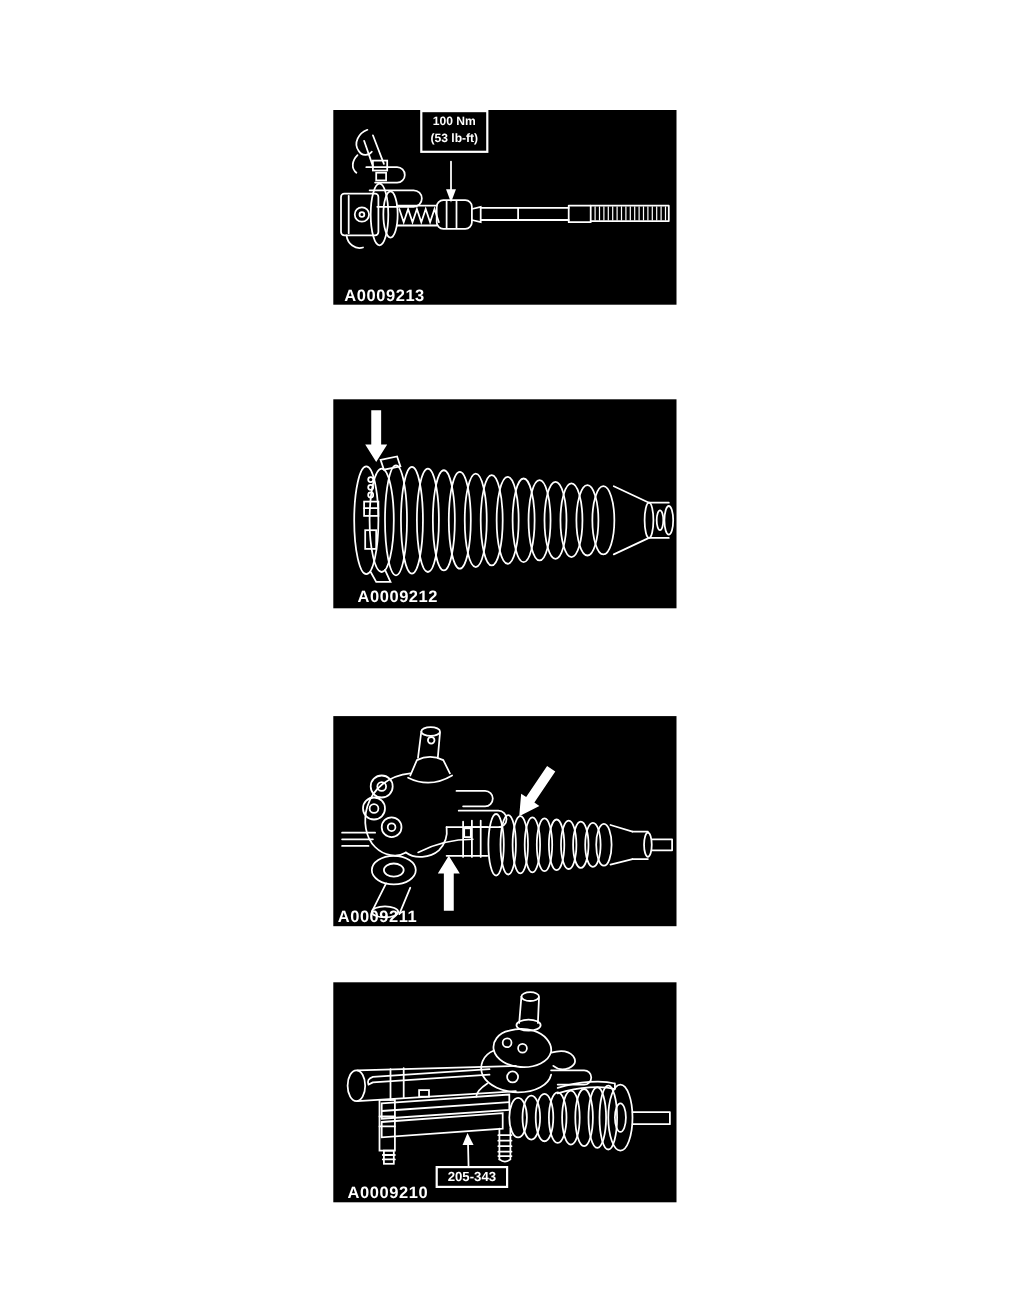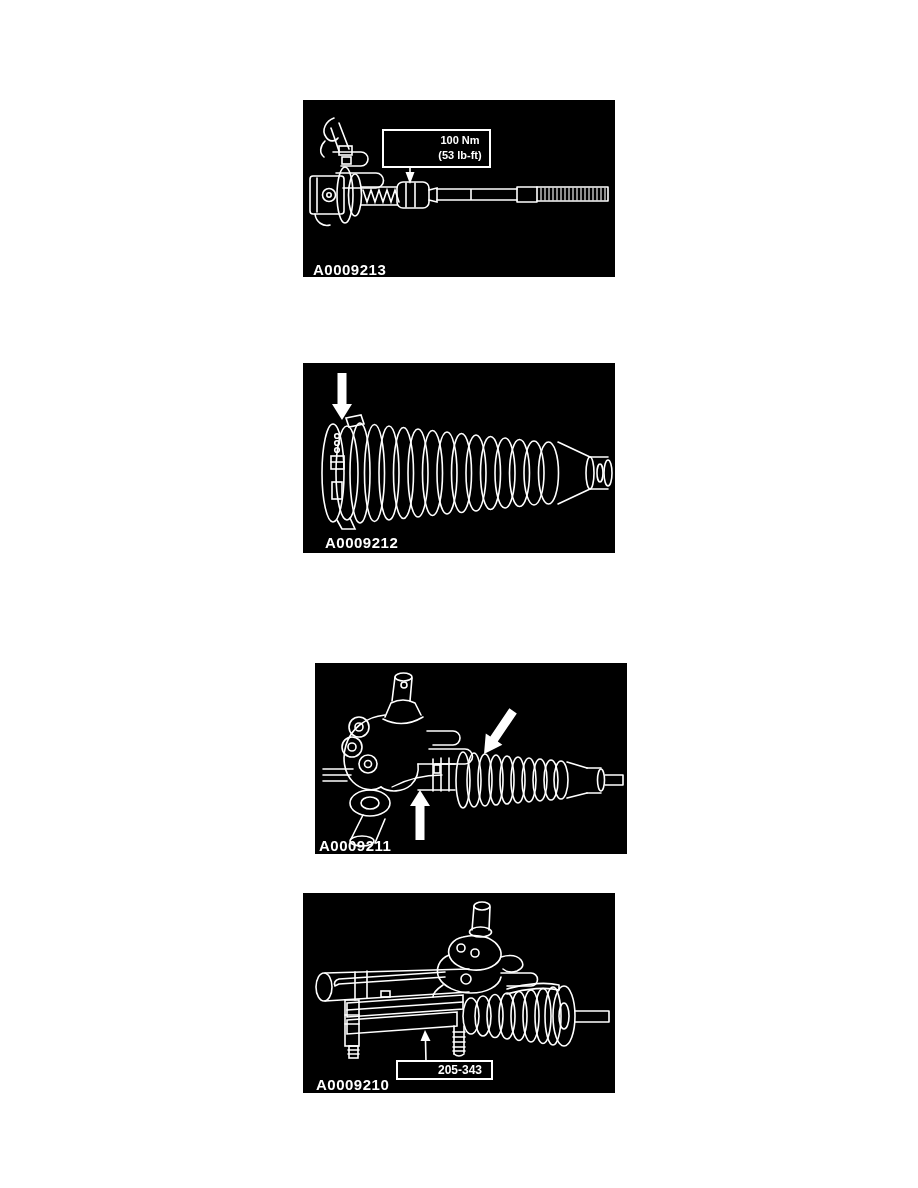--- a/index.html
+++ b/index.html
@@ -10,22 +10,22 @@
   .panel{position:absolute;background:#000;left:303px;}
   .panel svg{position:absolute;left:0;top:0;}
   .fig-id{
     position:absolute;color:#fff;font-weight:bold;font-size:15px;
     letter-spacing:.5px;white-space:nowrap;
   }
   .callout{
     position:absolute;background:#000;border:2px solid #fff;color:#fff;
     font-weight:bold;text-align:center;
   }
-  .callout.torque{left:79px;top:29px;width:58px;height:33px;font-size:11px;line-height:15px;padding-top:2px;padding-left:47px;}
-  .callout.tool{left:93px;top:167px;width:62px;height:16px;font-size:12px;line-height:16px;padding-left:31px;}
+  .callout.torque{left:79px;top:0;width:58px;height:33px;font-size:11px;line-height:15px;padding-top:2px;}
+  .callout.tool{left:93px;top:167px;width:62px;height:16px;font-size:12px;line-height:16px;}
 </style>
 </head>
 <body>
 
 <div>
 
   <figure class="panel" style="top:100px;width:312px;height:177px;margin:0;">
     <svg width="312" height="177" viewBox="0 0 312 177">
       <g stroke="#fff" fill="none" stroke-width="1.6" stroke-linecap="round">
 
@@ -107,21 +107,21 @@
           <path d="M287,94 h18 M287,126 h18"></path>
           <ellipse cx="305" cy="110" rx="4" ry="13"></ellipse>
           <ellipse cx="297" cy="110" rx="3" ry="9"></ellipse>
         </g>
       </g>
       <polygon transform="translate(39,57)" points="-4.5,-47 4.5,-47 4.5,-16 10,-16 0,0 -10,-16 -4.5,-16" fill="#fff"></polygon>
     </svg>
     <div class="fig-id" style="left:22px;top:171px;">A0009212</div>
   </figure>
 
-  <figure class="panel" style="top:651px;width:312px;height:191px;margin:12px;">
+  <figure class="panel" style="top:651px;width:312px;height:191px;margin:0;">
     <svg width="312" height="191" viewBox="0 0 312 191">
       <g stroke="#fff" fill="none" stroke-width="1.6" stroke-linecap="round">
 
         <g>
           <path d="M80,14 L77,38 M97,15 L95,38"></path>
           <ellipse cx="88.5" cy="14" rx="8.5" ry="4"></ellipse>
           <circle cx="89" cy="22" r="3"></circle>
           <path d="M70,54 L76,40 Q88,34 100,40 L106,52"></path>
           <path d="M68,56 Q88,66 108,54"></path>
         </g>

